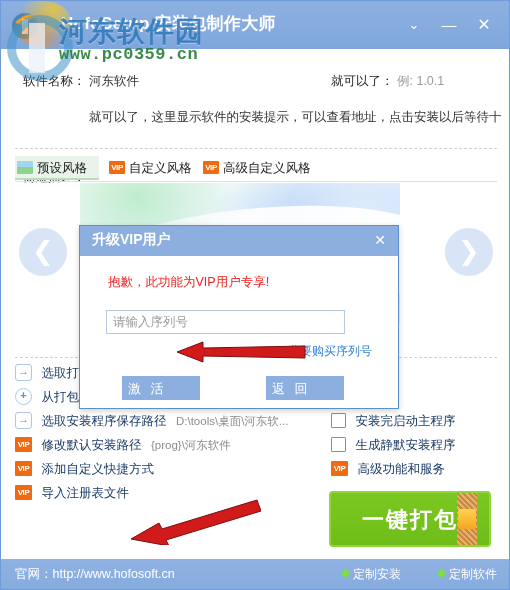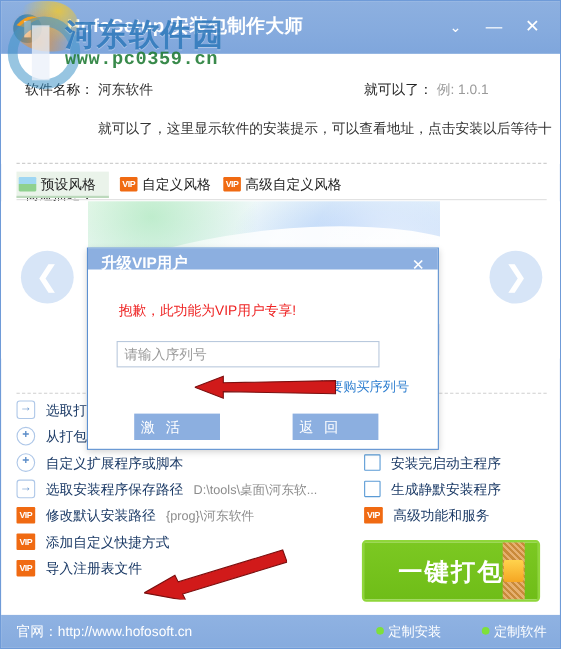--- a/index.html
+++ b/index.html
@@ -184,21 +184,21 @@
     background:#7ee03a;margin-right:4px;vertical-align:middle;position:relative;top:-1px;
   }
 
   
   .modal{
     position:absolute;left:78px;top:224px;width:320px;height:184px;
     background:#fff;border:1px solid #5b8fd0;box-sizing:border-box;
     box-shadow:0 2px 6px rgba(0,0,0,.18);
   }
   .modal-title{
-    position:absolute;left:0;top:0;right:0;height:19px;
+    position:absolute;left:0;top:0;right:0;height:30px;
     background:#8cafe0;
   }
   .modal-title-text{
     position:absolute;left:12px;top:5px;font-size:14px;font-weight:bold;color:#fff;
   }
   .modal-close{
     position:absolute;right:12px;top:5px;font-size:14px;font-weight:bold;color:#fff;
     cursor:pointer;line-height:18px;
   }
   .modal-msg{
@@ -310,25 +310,20 @@
 
   <div class="opt-left">
     <div class="opt">
       <span class="ico ico-box">→</span>
       <span class="txt">选取打包文件夹</span>
       <span class="sub"></span>
     </div>
     <div class="opt">
       <span class="ico ico-circ">+</span>
       <span class="txt">从打包目录添加文件</span>
-      <span class="sub"></span>
-    </div>
-    <div class="opt">
-      <span class="ico ico-circ">+</span>
-      <span class="txt">自定义扩展程序或脚本</span>
       <span class="sub"></span>
     </div>
     <div class="opt">
       <span class="ico ico-box">→</span>
       <span class="txt">选取安装程序保存路径</span>
       <span class="sub">D:\tools\桌面\河东软...</span>
     </div>
     <div class="opt">
       <span class="ico ico-vip">VIP</span>
       <span class="txt">修改默认安装路径</span>

